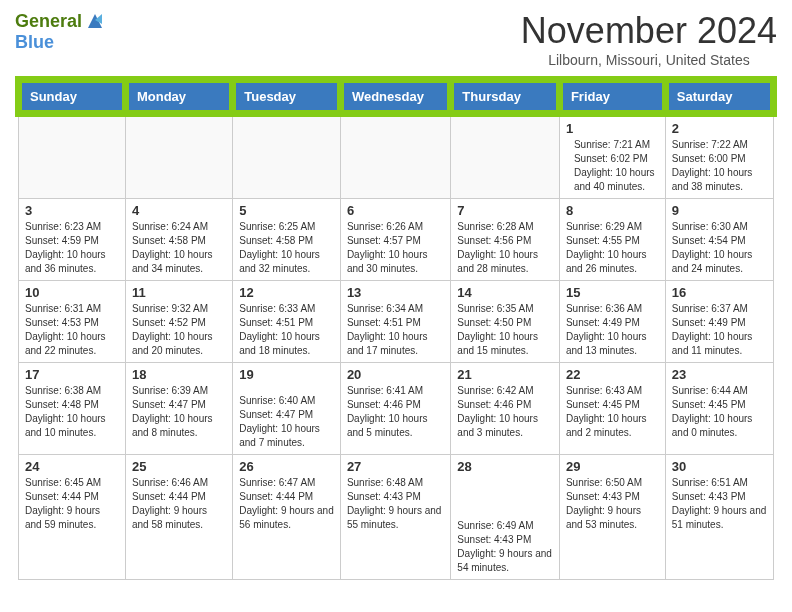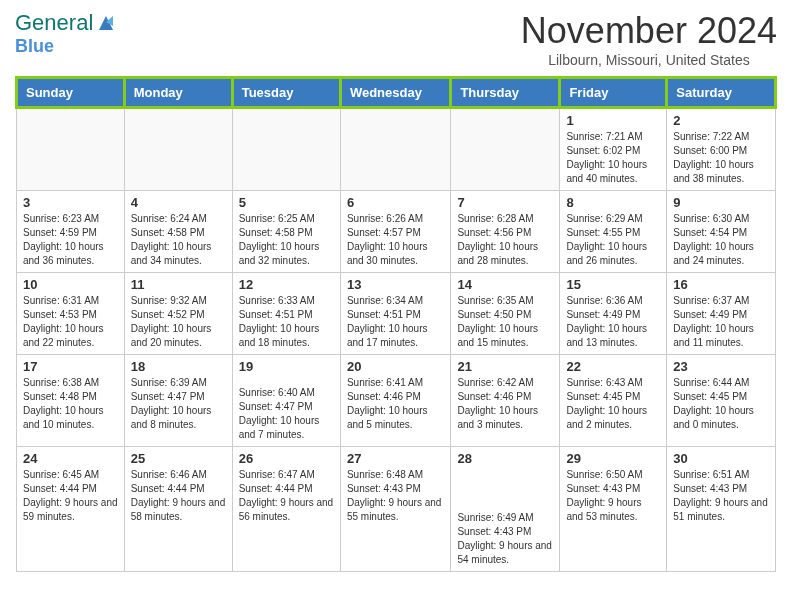--- a/index.html
+++ b/index.html
@@ -18,21 +18,21 @@
     .location { font-size: 14px; color: #555; }
     
     .calendar { width: 100%; border-collapse: collapse; }
     .calendar th {
       background-color: #3a7abf;
       color: #fff;
       text-align: left;
       padding: 6px 8px;
       font-size: 13px;
       font-weight: bold;
-      border: 3px solid #84cc16;
+      border: 7px solid #84cc16;
     }
     .calendar td {
       border: 1px solid #ccc;
       vertical-align: top;
       padding: 4px 6px;
       font-size: 10px;
       color: #333;
       width: 113px;
       height: 82px;
       background: #fff;
@@ -43,21 +43,21 @@
     .day-info { line-height: 1.4; font-size: 10px; }
   </style>
 </head>
 <body>
 
 <div class="container">
   <div class="header">
     <div class="logo">
       <div>
         <div style="display:flex; align-items:center;">
-          <span class="logo-general" style="font-size:22px;font-weight:normal;color:#0f766e;">General</span>
+          <span class="logo-general" style="font-size:18px;font-weight:bold;color:#4d7c0f;">General</span>
           <svg width="22" height="22" viewBox="0 0 22 22" style="margin-left:2px;">
             <polygon points="4,18 11,4 18,18" fill="#3a7abf"></polygon>
             <polygon points="11,10 18,4 18,14" fill="#5aafdf"></polygon>
           </svg>
         </div>
         <span class="logo-blue" style="font-size:18px;font-weight:bold;color:#4a90d9;margin-left:0;">Blue</span>
       </div>
     </div>
     <div class="title-block">
       <div class="month-title">November 2024</div>
@@ -80,21 +80,21 @@
     </thead>
     <tbody id="calendar-body">
     <tr>
           <td class="empty"></td>
           <td class="empty"></td>
           <td class="empty"></td>
           <td class="empty"></td>
           <td class="empty"></td>
           <td>
             <span class="day-num">1</span>
-            <div class="day-info" style="white-space: pre-line;">Sunrise: 7:21 AM
+            <div class="day-info" style="white-space: pre-line; margin-left: 8px;">Sunrise: 7:21 AM
 Sunset: 6:02 PM
 Daylight: 10 hours and 40 minutes.</div>
           </td>
           <td>
             <span class="day-num">2</span>
             <div class="day-info" style="white-space: pre-line;">Sunrise: 7:22 AM
 Sunset: 6:00 PM
 Daylight: 10 hours and 38 minutes.</div>
           </td>
         </tr>

